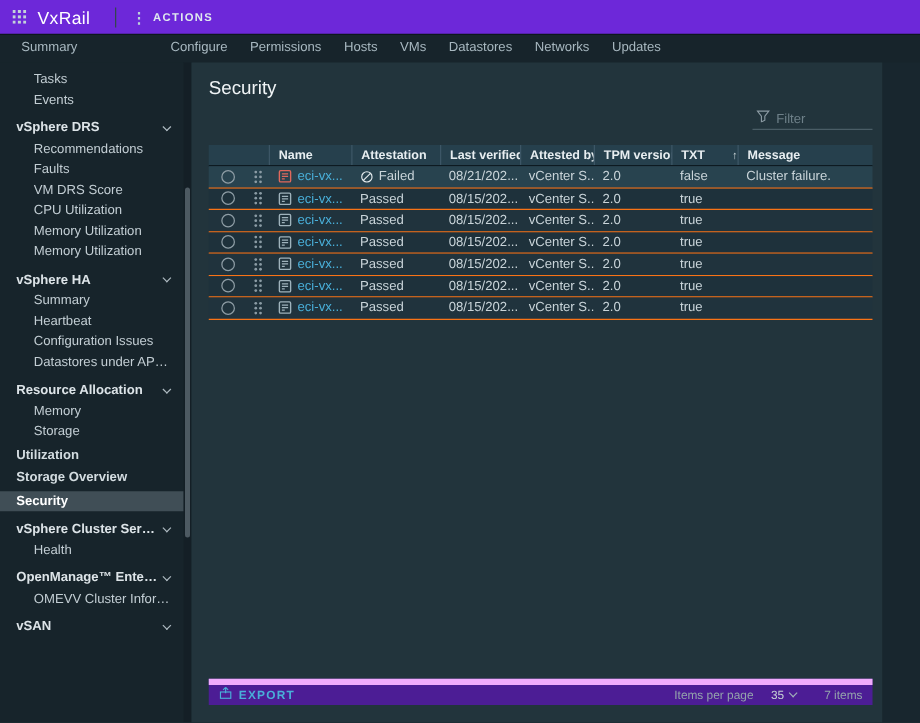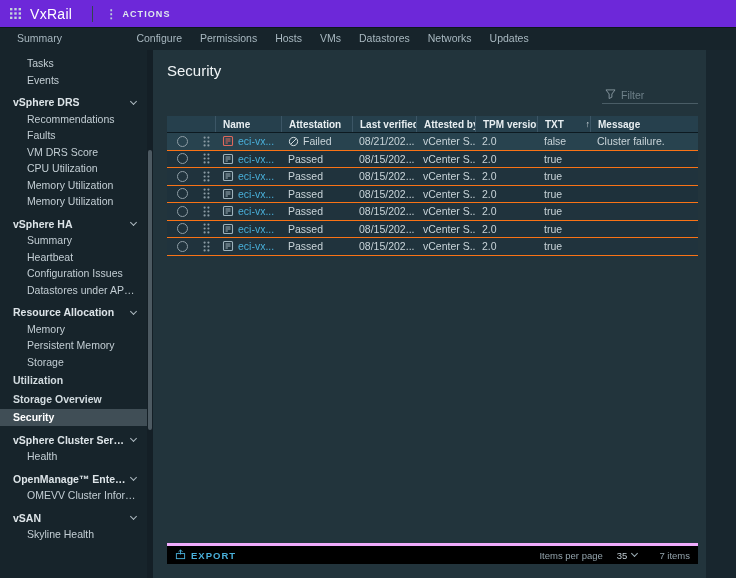--- a/index.html
+++ b/index.html
@@ -109,21 +109,21 @@
   }
   .grip { display:inline-flex; cursor:grab; }
   .hicon { display:inline-flex; margin-right:4px; flex:0 0 auto; }
   .nlink { color:#49afd9; text-decoration:none; cursor:pointer; overflow:hidden; text-overflow:ellipsis; }
   .ficon { display:inline-flex; margin-right:4px; flex:0 0 auto; }
 
   .filler { flex:1; }
 
   
   .gfooter {
-    height:21px; background:#000000; border-top:3px solid #f0abfc;
+    height:21px; background:#4c1d95; border-top:5px solid #f0abfc;
     display:flex; align-items:center; padding:4px 8px; font-size:9.5px; flex:0 0 auto;
   }
   .export {
     display:flex; align-items:center; gap:5px; background:none; border:none;
     color:#49afd9; font-family:inherit; font-size:9.5px; letter-spacing:1px;
     font-weight:600; cursor:pointer;
   }
   .spacer { flex:1; }
   .ipp-label { color:#94a4ac; }
   .ipp-select {
@@ -227,23 +227,20 @@
           <span class="nav-label">Datastores under APD or P...</span>
         </div>
         <div class="nav-item indent-1 group">
           <span class="nav-label">Resource Allocation</span>
           <span class="chev"></span>
         </div>
         <div class="nav-item indent-2">
           <span class="nav-label">Memory</span>
         </div>
         <div class="nav-item indent-2">
-          <span class="nav-label">Persistent Memory</span>
-        </div>
-        <div class="nav-item indent-2">
           <span class="nav-label">Storage</span>
         </div>
         <div class="nav-item indent-1 toplink">
           <span class="nav-label">Utilization</span>
         </div>
         <div class="nav-item indent-1 toplink">
           <span class="nav-label">Storage Overview</span>
         </div>
         <div class="nav-item indent-1 toplink selected">
           <span class="nav-label">Security</span>
@@ -258,23 +255,20 @@
         <div class="nav-item indent-1 group">
           <span class="nav-label">OpenManage™ Enterpris...</span>
           <span class="chev"></span>
         </div>
         <div class="nav-item indent-2">
           <span class="nav-label">OMEVV Cluster Information</span>
         </div>
         <div class="nav-item indent-1 group">
           <span class="nav-label">vSAN</span>
           <span class="chev"></span>
-        </div>
-        <div class="nav-item indent-2">
-          <span class="nav-label">Skyline Health</span>
         </div>
       </aside>
 
     <div class="sb-scroll">
       <div class="sb-thumb"></div>
     </div>
 
     <main class="main">
       <h1 class="title">Security</h1>
 

